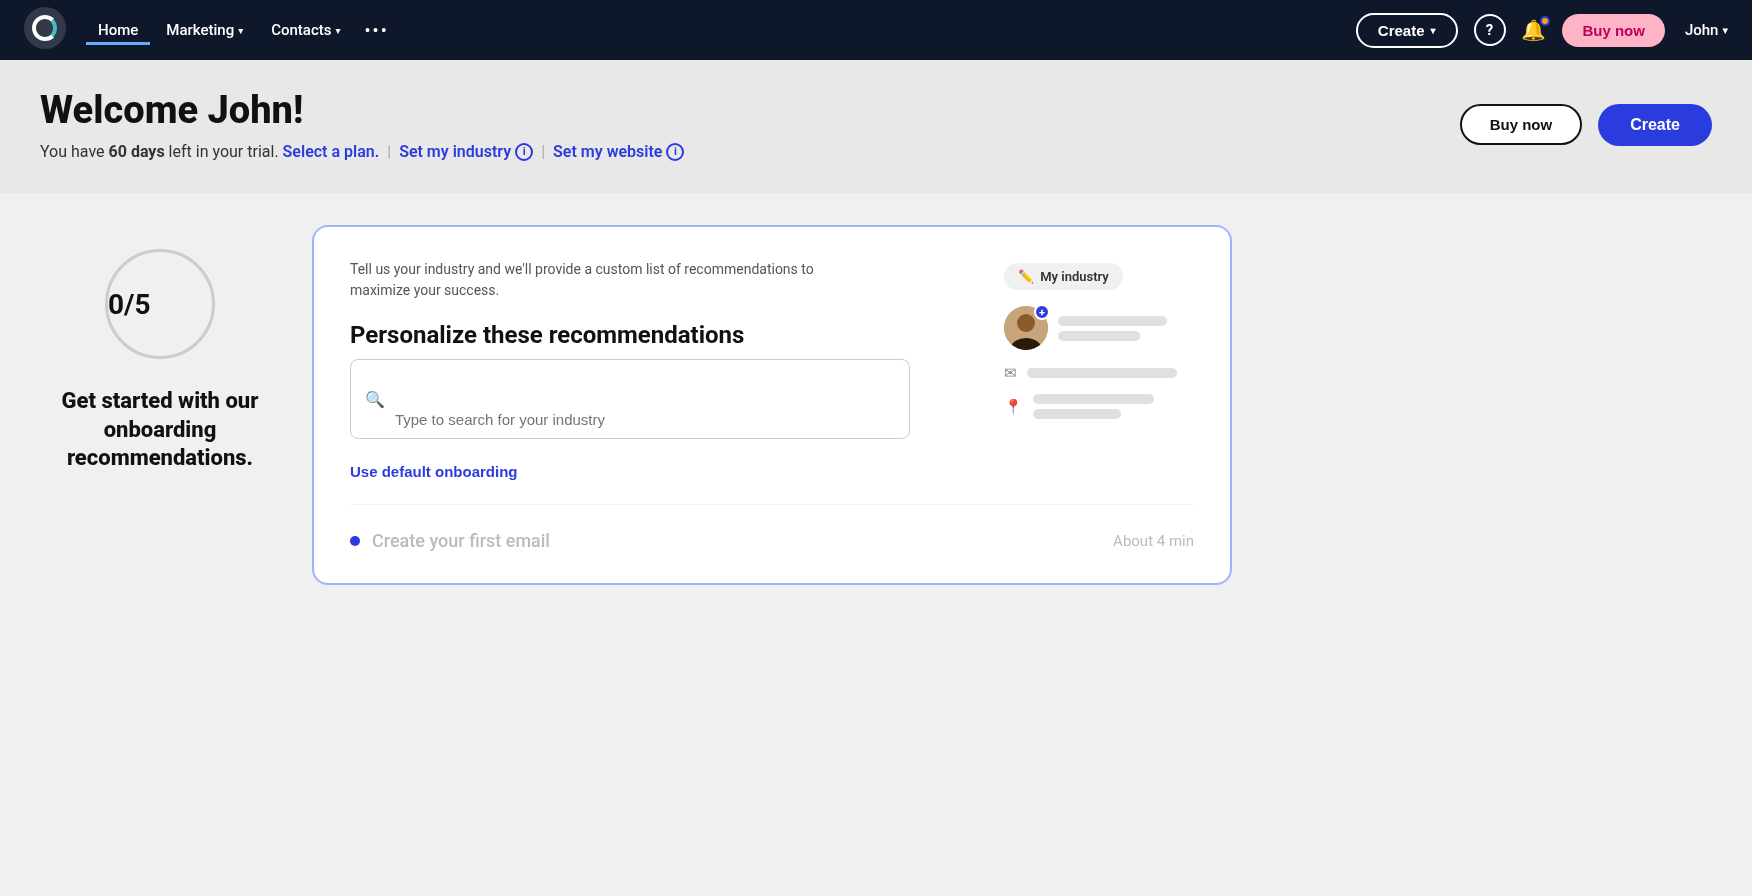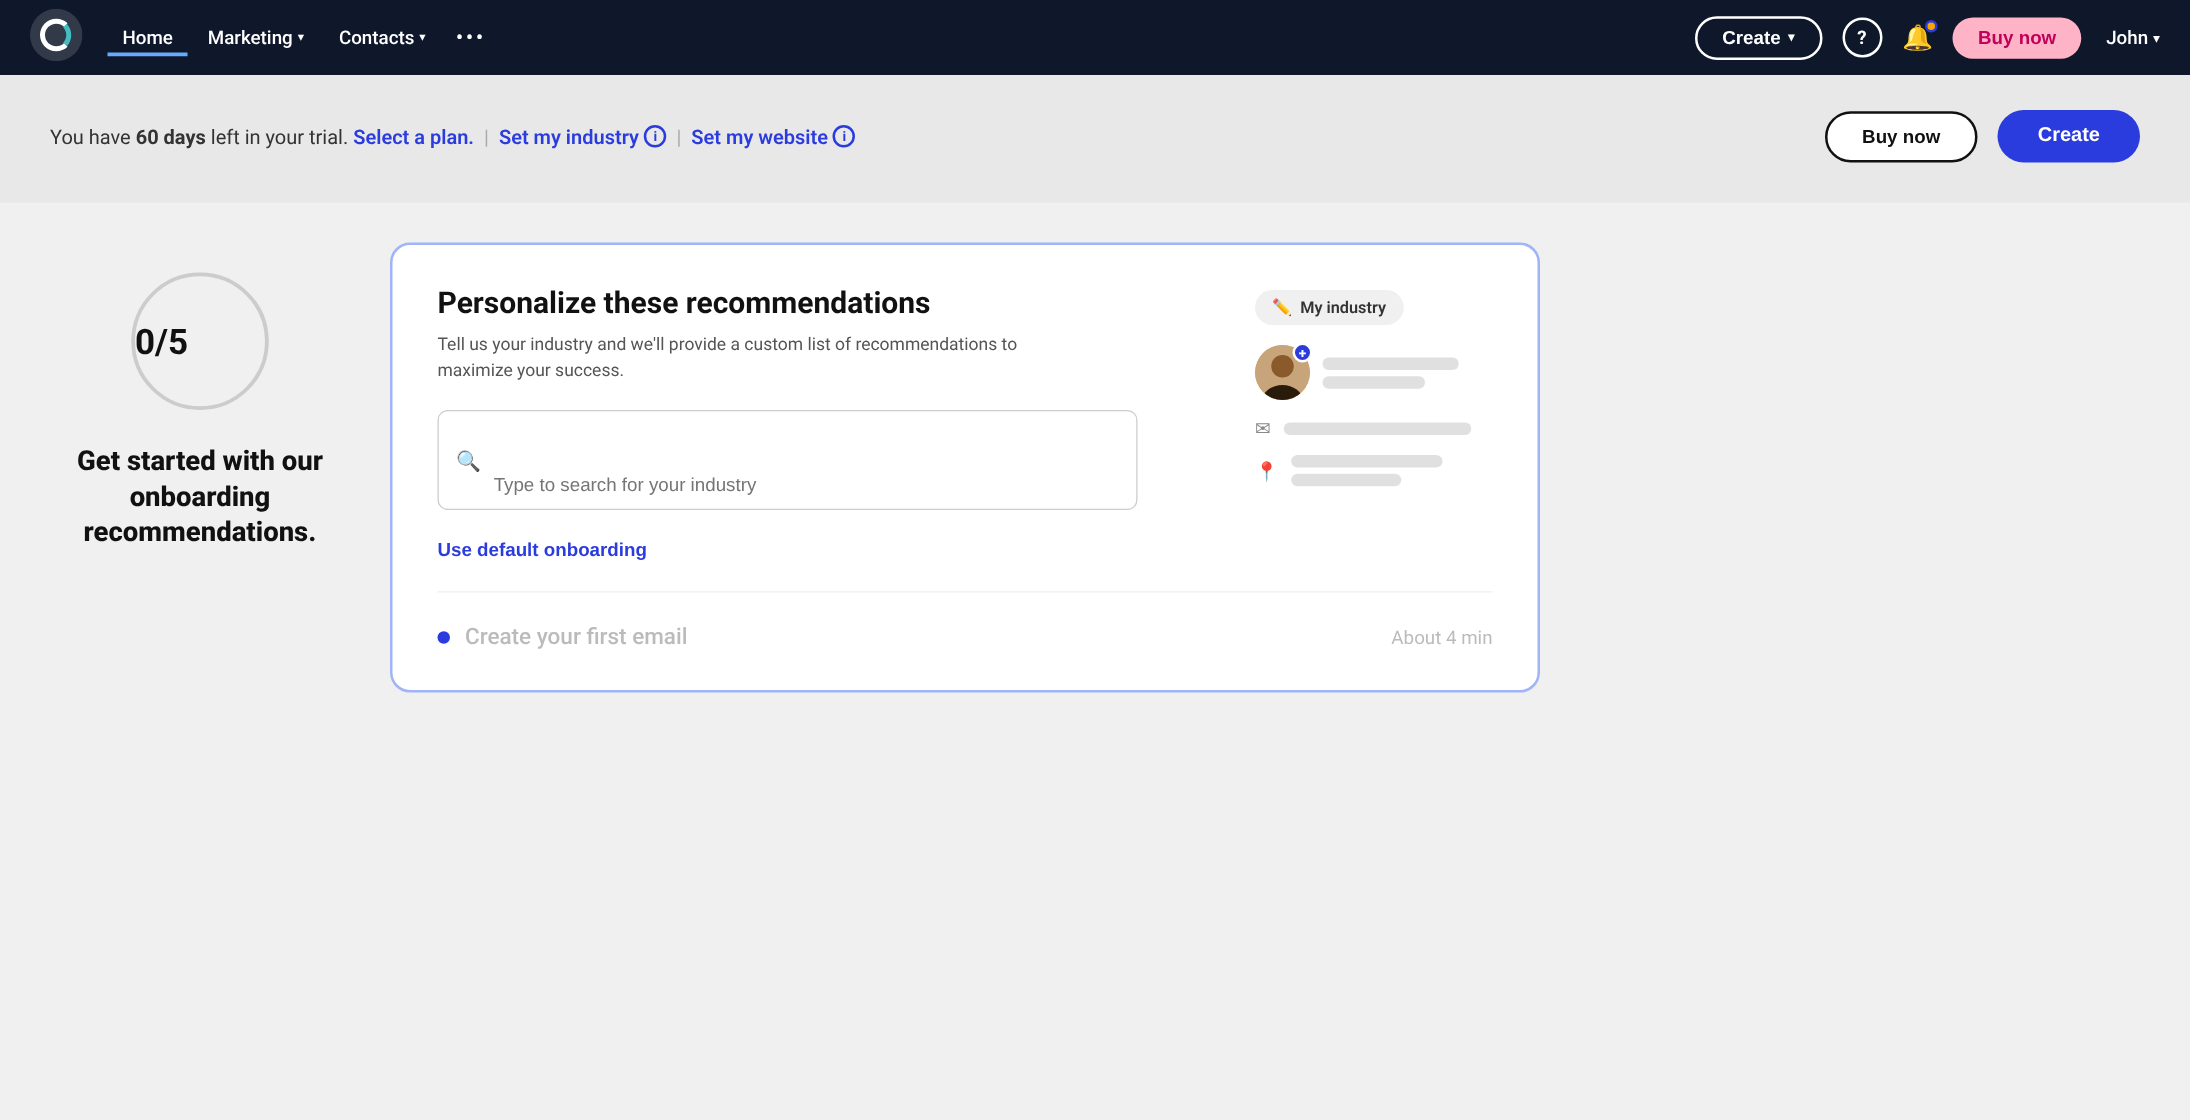--- a/index.html
+++ b/index.html
@@ -53,20 +53,21 @@
   </button>
 
   <div style="color:#fff; font-size:15px; font-weight:500; margin-left:16px; display:flex; align-items:center; gap:4px; cursor:pointer;">
     <span>John</span>
     <span style="font-size:11px;">▾</span>
   </div>
 </nav>
 
 <div style="background:#e8e8e8; padding:28px 40px 32px; display:flex; align-items:center; justify-content:space-between;">
   <div>
+    <h1 style="font-size:38px; font-weight:800; color:#111; margin-bottom:10px;">Welcome John!</h1>
     <div style="font-size:16px; color:#333; display:flex; align-items:center; gap:4px; flex-wrap:wrap;">
       <span>You have </span>
       <strong>60 days</strong>
       <span> left in your trial.</span>
       <a style="color:#2b3cde; font-weight:600; text-decoration:none; cursor:pointer;">Select a plan.</a>
       <span style="color:#aaa; margin:0 4px;">|</span>
       <a style="color:#2b3cde; font-weight:600; text-decoration:none; cursor:pointer;">Set my industry</a>
       <span style="display:inline-flex; align-items:center; justify-content:center; width:18px; height:18px; border:2px solid #2b3cde; border-radius:50%; font-size:11px; color:#2b3cde; font-weight:700; cursor:pointer;">i</span>
       <span style="color:#aaa; margin:0 4px;">|</span>
       <a style="color:#2b3cde; font-weight:600; text-decoration:none; cursor:pointer;">Set my website</a>
@@ -85,22 +86,22 @@
     <div style="width:110px; height:110px; border-radius:50%; border:3px solid #ccc; display:flex; align-items:center; justify-content:flex-start; font-size:28px; font-weight:700; color:#111; margin-bottom:28px;">
       <span>0/5</span>
     </div>
     <div style="font-size:22px; font-weight:800; color:#111; text-align:center; line-height:1.3;">Get started with our onboarding recommendations.</div>
   </div>
 
   <div style="background:#fff; border:2px solid #a0b4f8; border-radius:16px; padding:32px 36px; flex:1; max-width:920px;">
     <div style="display:flex; gap:32px;">
 
       <div style="flex:1;">
+        <div style="font-size:14px; color:#555; margin-bottom:20px; line-height:1.5; max-width:480px;">Tell us your industry and we'll provide a custom list of recommendations to maximize your success.</div>
         <div style="font-size:24px; font-weight:700; color:#111; margin-bottom:10px;">Personalize these recommendations</div>
-        <div style="font-size:14px; color:#555; margin-bottom:20px; line-height:1.5; max-width:480px;">Tell us your industry and we'll provide a custom list of recommendations to maximize your success.</div>
 
         <div style="display:flex; align-items:center; border:1px solid #ccc; border-radius:8px; padding:10px 14px; gap:10px; background:#fff; margin-bottom:24px; max-width:560px;">
           <span style="color:#aaa; font-size:16px; flex-shrink:0;">🔍</span>
           <input type="text" style="border: none; outline: none; font-size: 15px; color: rgb(170, 170, 170); flex: 1 1 0%; background: transparent; margin-top: 41px;" placeholder="Type to search for your industry">
         </div>
 
         <div style="display:flex; align-items:center; gap:24px;">
           <button style="color:#2b3cde; font-size:15px; font-weight:600; cursor:pointer; background:none; border:none; text-decoration:none;">Use default onboarding</button>
         </div>
       </div>

